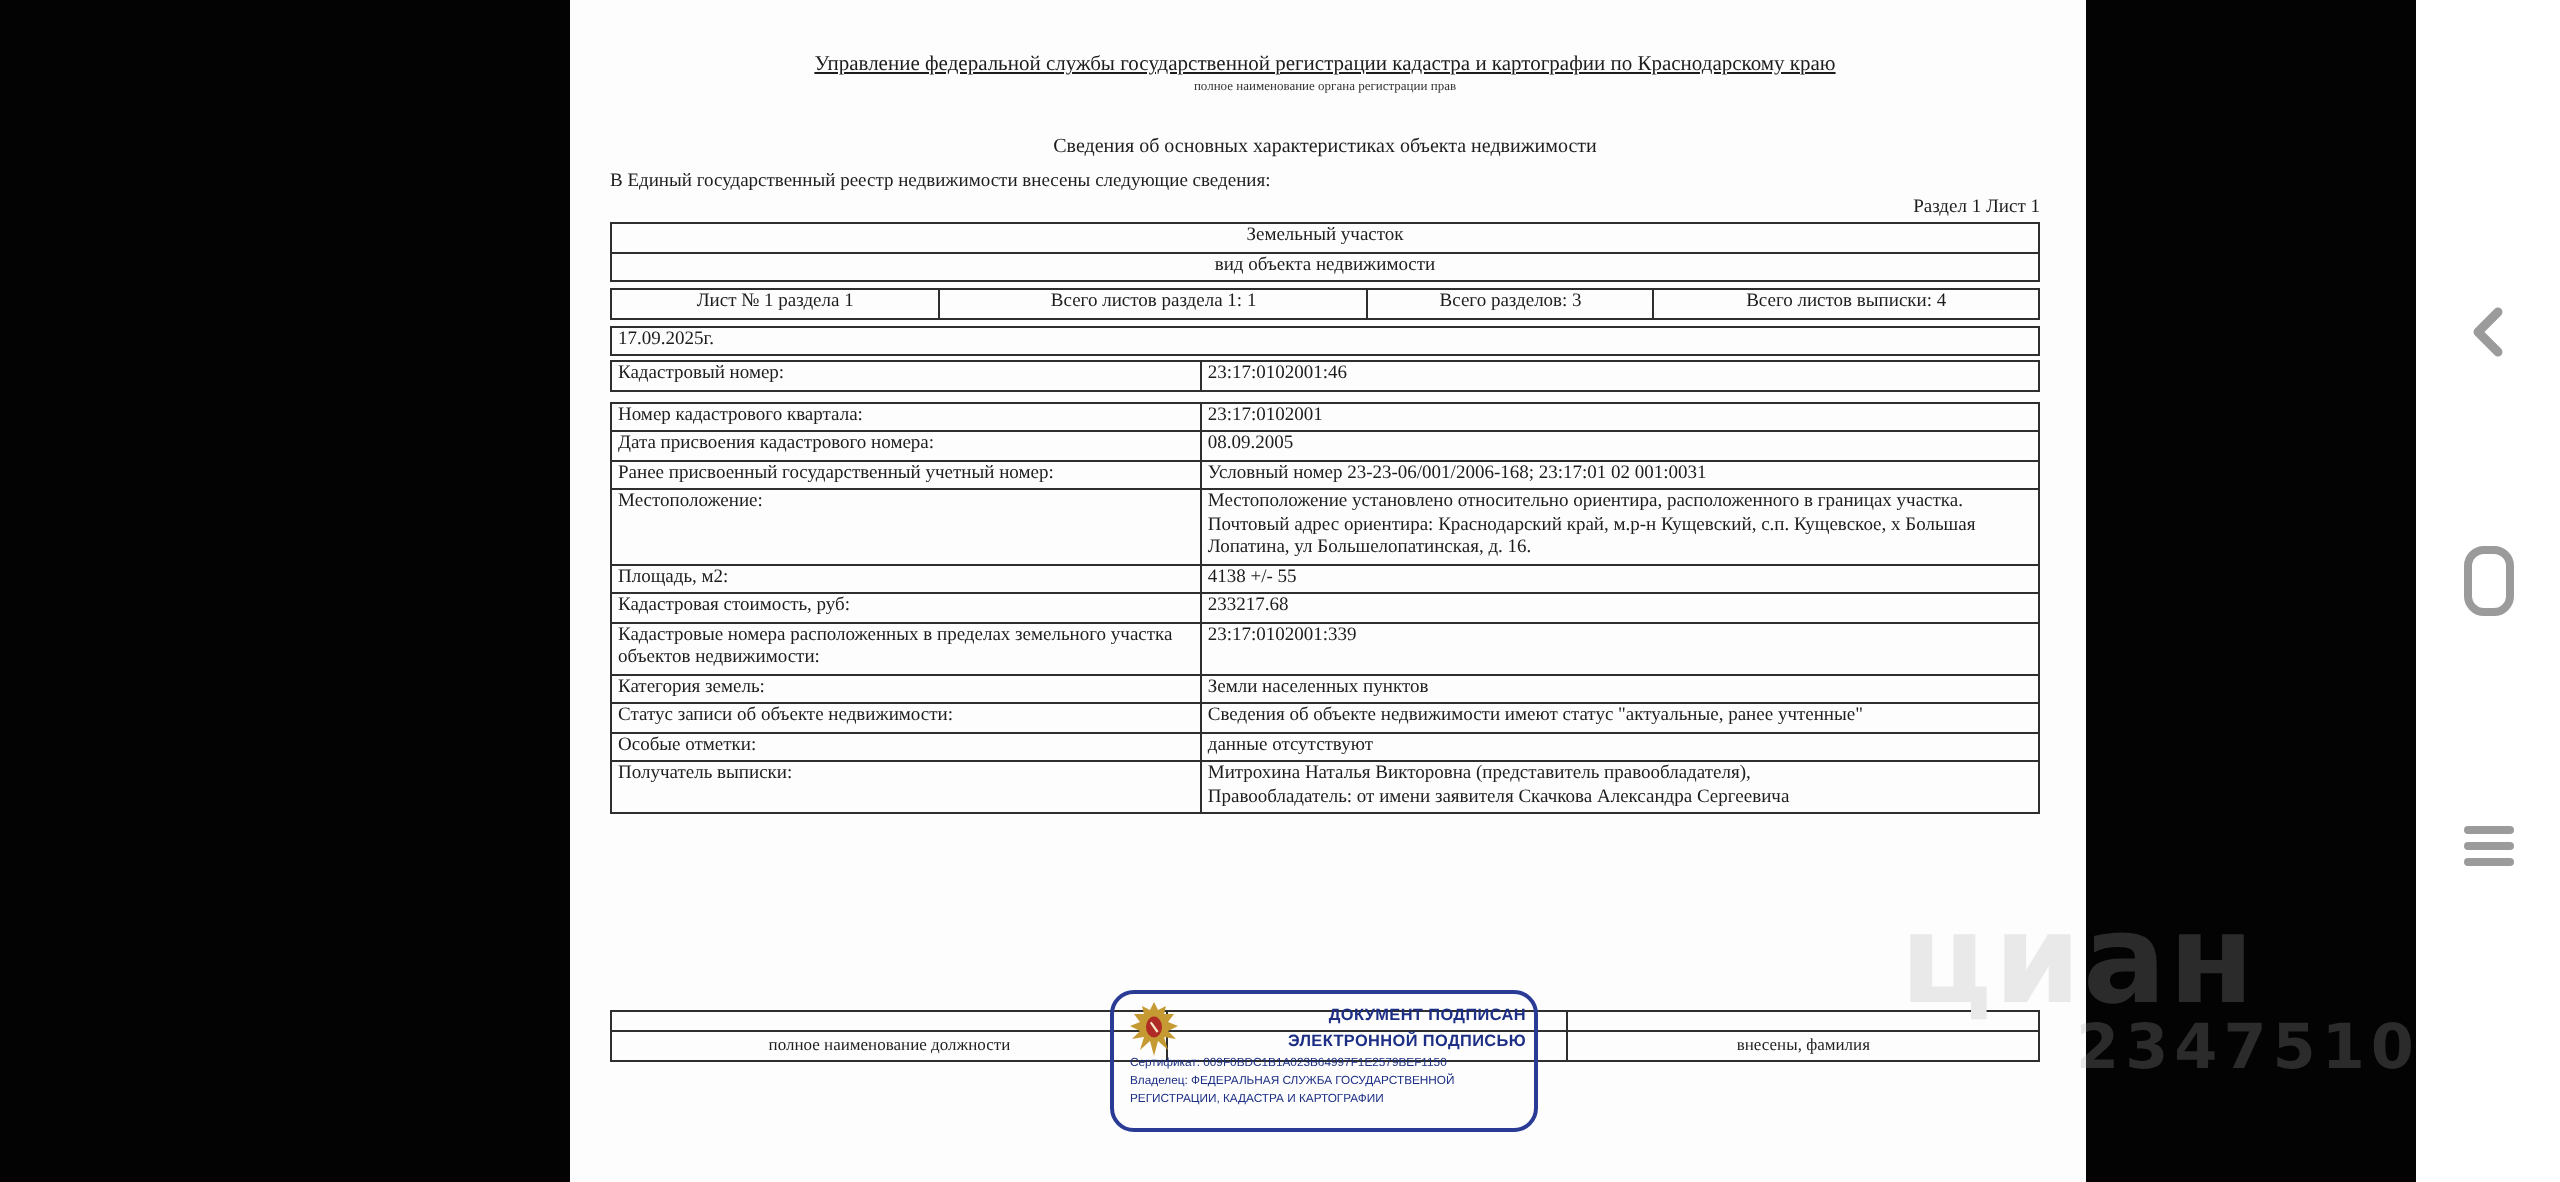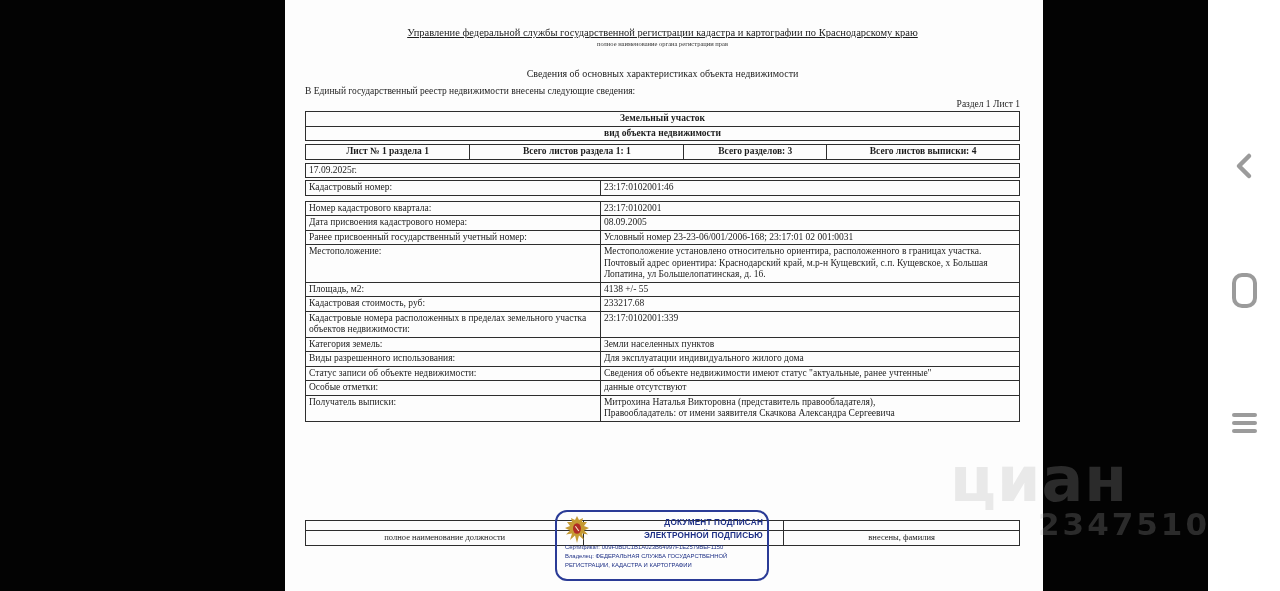--- a/index.html
+++ b/index.html
@@ -18,21 +18,21 @@
   .authority { font-size:10.5px; line-height:12px; text-decoration:underline; }
   .authority-caption { font-size:6.5px; line-height:8px; margin-top:1px; color:#333; }
   .doc-title { font-size:10px; line-height:12px; margin-top:11px; }
   .section-title { font-size:10px; margin-top:20px; }
   .intro { font-size:9.5px; text-align:left; margin-top:7px; }
   .section-ref { font-size:9.5px; text-align:right; margin-top:3px; }
 
   .boxtbl { width:100%; border-collapse:collapse; table-layout:fixed; }
   .boxtbl td { border:1px solid #2e2e2e; font-size:9.5px; line-height:11.5px;
                padding:1px 3px; vertical-align:top; }
-  .boxtbl td.c { text-align:center;font-weight:bold; }
+  .boxtbl td.c { text-align:center; }
   .mt2{margin-top:2px;} .mt3{margin-top:3px;} .mt5{margin-top:5px;}
   .pre { white-space:pre-line; }
 
   
   .sig-area { position:relative; margin-top:98px; }
   .sig-tbl td { height:10px; }
   .sig-tbl tr.caps td { height:15px; font-size:8.5px; text-align:center; vertical-align:middle; }
 
   .stamp { position:absolute; left:250px; top:-10px; width:214px; height:71px;
            border:2.5px solid #2a3b96; border-radius:12px; color:#1d2f85;
@@ -158,24 +158,20 @@
             <td>Кадастровая стоимость, руб:</td>
             <td>233217.68</td>
           </tr>
       <tr>
             <td>Кадастровые номера расположенных в пределах земельного участка объектов недвижимости:</td>
             <td>23:17:0102001:339</td>
           </tr>
       <tr>
             <td>Категория земель:</td>
             <td>Земли населенных пунктов</td>
-          </tr>
-      <tr>
-            <td>Виды разрешенного использования:</td>
-            <td>Для эксплуатации индивидуального жилого дома</td>
           </tr>
       <tr>
             <td>Статус записи об объекте недвижимости:</td>
             <td>Сведения об объекте недвижимости имеют статус "актуальные, ранее учтенные"</td>
           </tr>
       <tr>
             <td>Особые отметки:</td>
             <td>данные отсутствуют</td>
           </tr>
       <tr>

